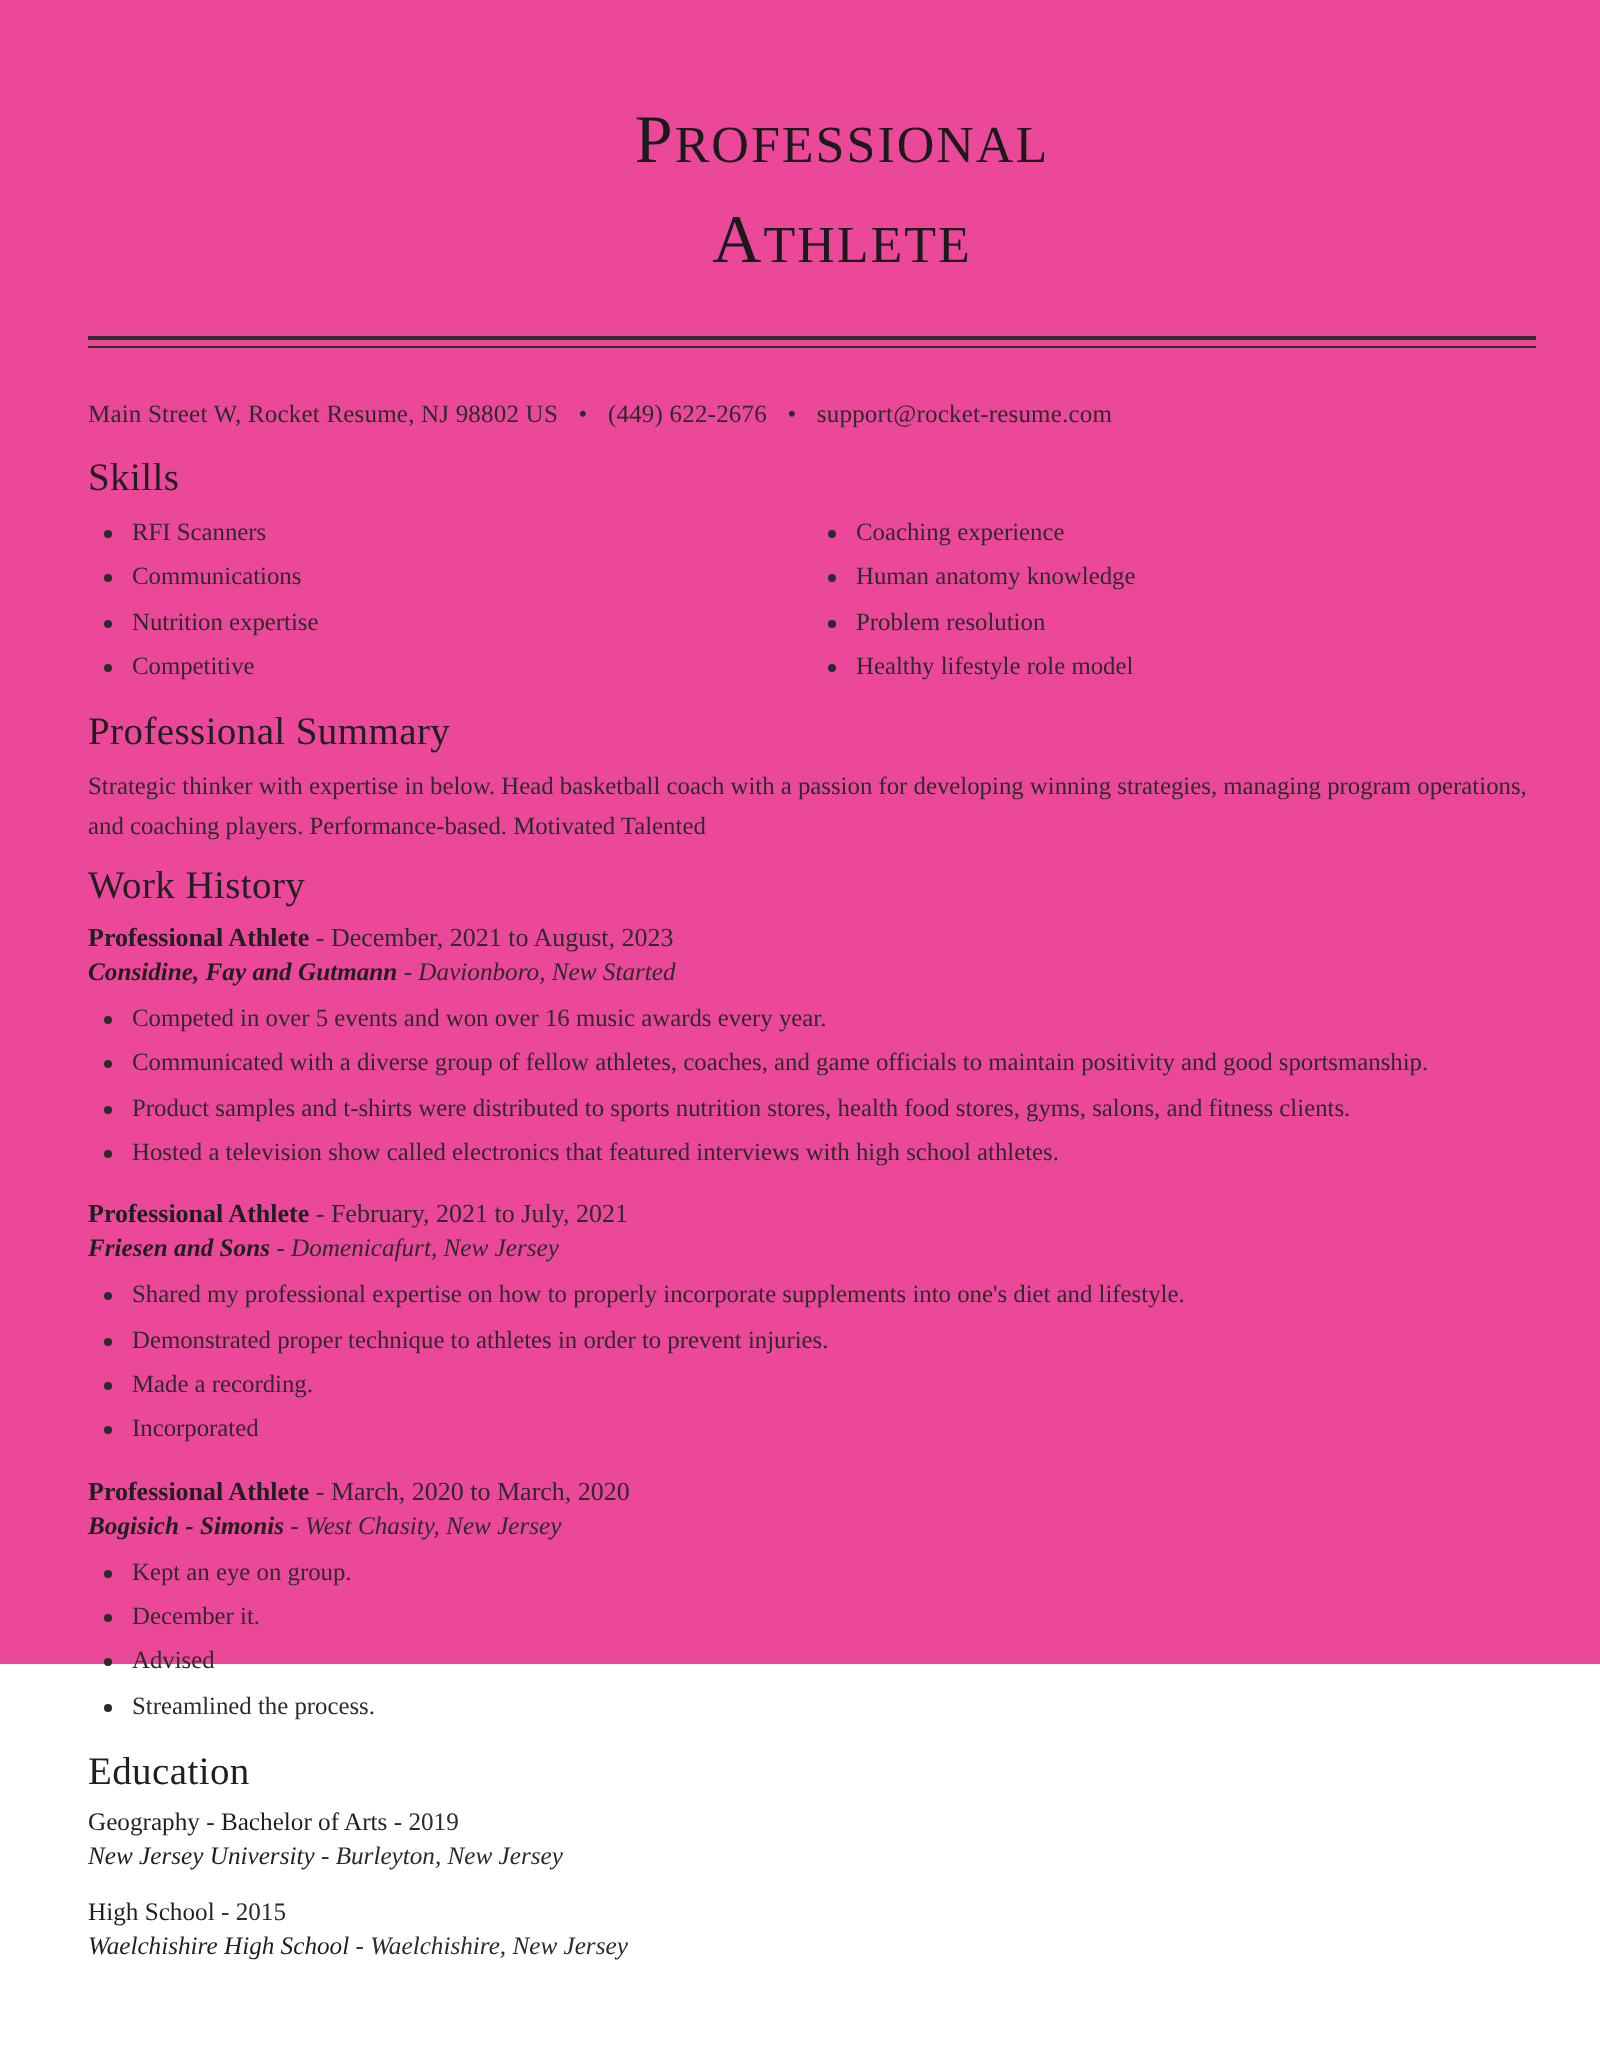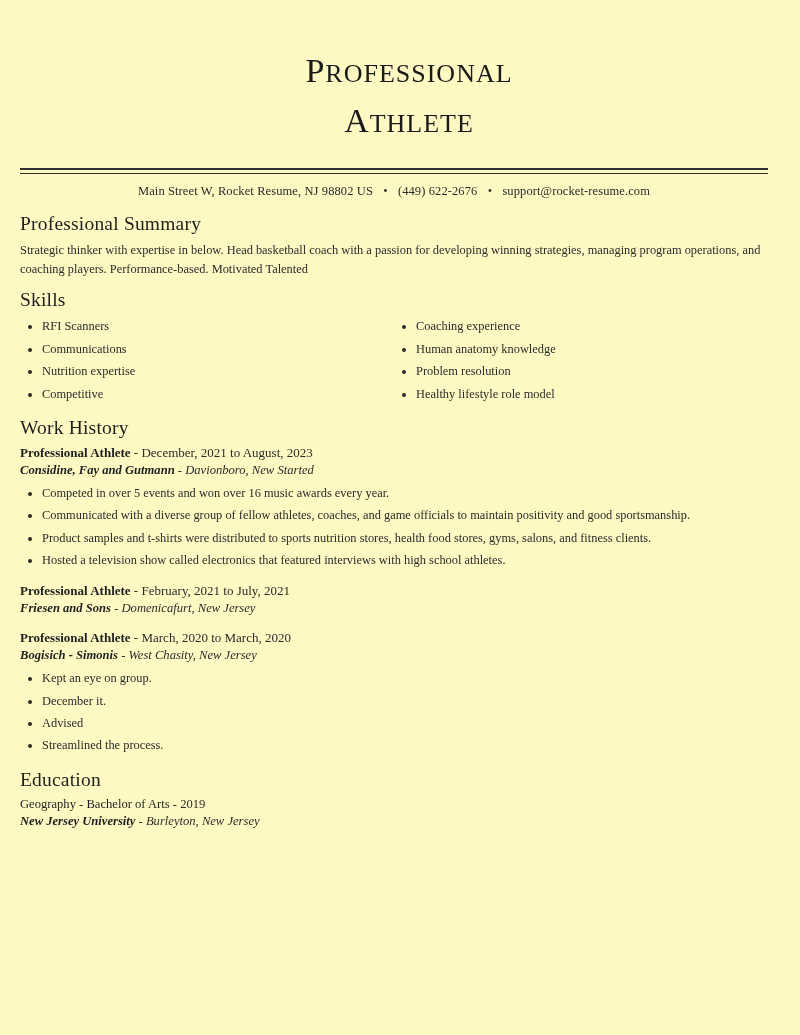--- a/index.html
+++ b/index.html
@@ -9,24 +9,24 @@
   }
   body {
     width: 800px;
     height: 1035px;
     font-family: "Liberation Serif", serif;
     color: #2b2b2b;
     overflow: hidden;
   }
   .page {
     width: 800px;
-    height: 1035px;
+    height: 832px;
     box-sizing: border-box;
-    padding: 28px 32px 20px 20px;
-    background: #fef9c3;
+    padding: 28px 32px 20px 44px;
+    background: #ec4899;
     position: relative;
   }
 
   
   .name-title {
     text-align: center;
     font-family: "Liberation Serif", serif;
     font-weight: normal;
     letter-spacing: 1px;
     color: #1a1a1a;
@@ -53,24 +53,24 @@
     border-top: 2px solid #2f2f2f;
     margin: 0;
   }
   .rule-thin {
     border: 0;
     border-top: 1px solid #2f2f2f;
     margin: 3px 0 0 0;
   }
 
   .contact-line {
-    text-align: center;
+    text-align: left;
     font-size: 12.5px;
     color: #2b2b2b;
-    margin: 10px 0 14px 0;
+    margin: 26px 0 14px 0;
     letter-spacing: 0.1px;
   }
   .contact-sep {
     display: inline-block;
     padding: 0 7px;
     color: #2b2b2b;
   }
 
   
   .section {
@@ -163,21 +163,21 @@
   .edu-degree {
     font-weight: normal;
     color: #1f1f1f;
   }
   .edu-line2 {
     font-size: 12.6px;
     font-style: italic;
     color: #2b2b2b;
   }
   .edu-school {
-    font-weight: bold;
+    font-weight: normal;
     font-style: italic;
     color: #1f1f1f;
   }
   .sep-dash {
     color: #2b2b2b;
     font-weight: normal;
     font-style: normal;
   }
 </style>
 </head>
@@ -195,25 +195,20 @@
 
   <hr class="rule-thick">
   <hr class="rule-thin">
 
   <div class="contact-line">
     <span>Main Street W, Rocket Resume, NJ 98802 US</span>
     <span class="contact-sep">•</span>
     <span>(449) 622-2676</span>
     <span class="contact-sep">•</span>
     <span>support@rocket-resume.com</span>
-  </div>
-
-  <div class="section">
-    <h2 class="section-title">Professional Summary</h2>
-    <p class="summary-text">Strategic thinker with expertise in below. Head basketball coach with a passion for developing winning strategies, managing program operations, and coaching players. Performance-based. Motivated Talented</p>
   </div>
 
   <div class="section">
     <h2 class="section-title">Skills</h2>
     <div class="skills-cols">
       <div class="skills-col first">
         <ul>
             <li>RFI Scanners</li>
             <li>Communications</li>
             <li>Nutrition expertise</li>
@@ -222,38 +217,49 @@
       </div>
       <div class="skills-col second">
         <ul>
             <li>Coaching experience</li>
             <li>Human anatomy knowledge</li>
             <li>Problem resolution</li>
             <li>Healthy lifestyle role model</li>
           </ul>
       </div>
     </div>
+  </div>
+
+  <div class="section">
+    <h2 class="section-title">Professional Summary</h2>
+    <p class="summary-text">Strategic thinker with expertise in below. Head basketball coach with a passion for developing winning strategies, managing program operations, and coaching players. Performance-based. Motivated Talented</p>
   </div>
 
   <div class="section">
     <h2 class="section-title">Work History</h2>
     <div id="work-history-list">
         <div class="job">
           <div class="job-line1"><span class="job-role">Professional Athlete</span><span class="sep-dash"> - </span><span class="job-dates">December, 2021 to August, 2023</span></div>
           <div class="job-line2"><span class="job-company">Considine, Fay and Gutmann</span><span class="sep-dash"> - </span><span class="job-location">Davionboro, New Started</span></div>
           <ul class="bullets">
             <li>Competed in over 5 events and won over 16 music awards every year.</li>
             <li>Communicated with a diverse group of fellow athletes, coaches, and game officials to maintain positivity and good sportsmanship.</li>
             <li>Product samples and t-shirts were distributed to sports nutrition stores, health food stores, gyms, salons, and fitness clients.</li>
             <li>Hosted a television show called electronics that featured interviews with high school athletes.</li>
           </ul>
         </div>
         <div class="job">
           <div class="job-line1"><span class="job-role">Professional Athlete</span><span class="sep-dash"> - </span><span class="job-dates">February, 2021 to July, 2021</span></div>
           <div class="job-line2"><span class="job-company">Friesen and Sons</span><span class="sep-dash"> - </span><span class="job-location">Domenicafurt, New Jersey</span></div>
+          <ul class="bullets">
+            <li>Shared my professional expertise on how to properly incorporate supplements into one's diet and lifestyle.</li>
+            <li>Demonstrated proper technique to athletes in order to prevent injuries.</li>
+            <li>Made a recording.</li>
+            <li>Incorporated</li>
+          </ul>
         </div>
         <div class="job">
           <div class="job-line1"><span class="job-role">Professional Athlete</span><span class="sep-dash"> - </span><span class="job-dates">March, 2020 to March, 2020</span></div>
           <div class="job-line2"><span class="job-company">Bogisich - Simonis</span><span class="sep-dash"> - </span><span class="job-location">West Chasity, New Jersey</span></div>
           <ul class="bullets">
             <li>Kept an eye on group.</li>
             <li>December it.</li>
             <li>Advised</li>
             <li>Streamlined the process.</li>
           </ul>
@@ -261,16 +267,20 @@
       </div>
   </div>
 
   <div class="section">
     <h2 class="section-title">Education</h2>
     <div id="education-list">
         <div class="edu">
           <div class="edu-line1"><span class="edu-degree">Geography - Bachelor of Arts</span><span class="sep-dash"> - </span><span>2019</span></div>
           <div class="edu-line2"><span class="edu-school">New Jersey University</span><span class="sep-dash"> - </span><span>Burleyton, New Jersey</span></div>
         </div>
+        <div class="edu">
+          <div class="edu-line1"><span class="edu-degree">High School</span><span class="sep-dash"> - </span><span>2015</span></div>
+          <div class="edu-line2"><span class="edu-school">Waelchishire High School</span><span class="sep-dash"> - </span><span>Waelchishire, New Jersey</span></div>
+        </div>
       </div>
   </div>
 
 </div>
 
 </body></html>

